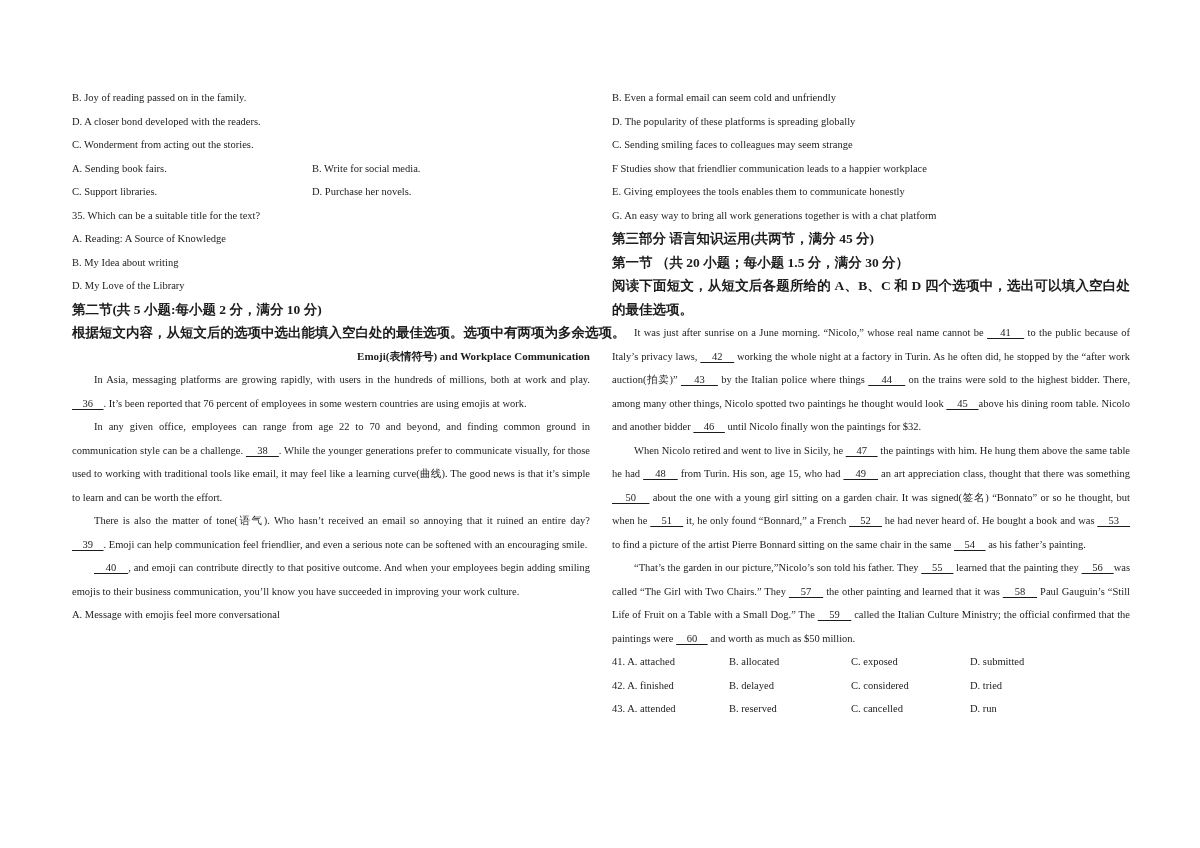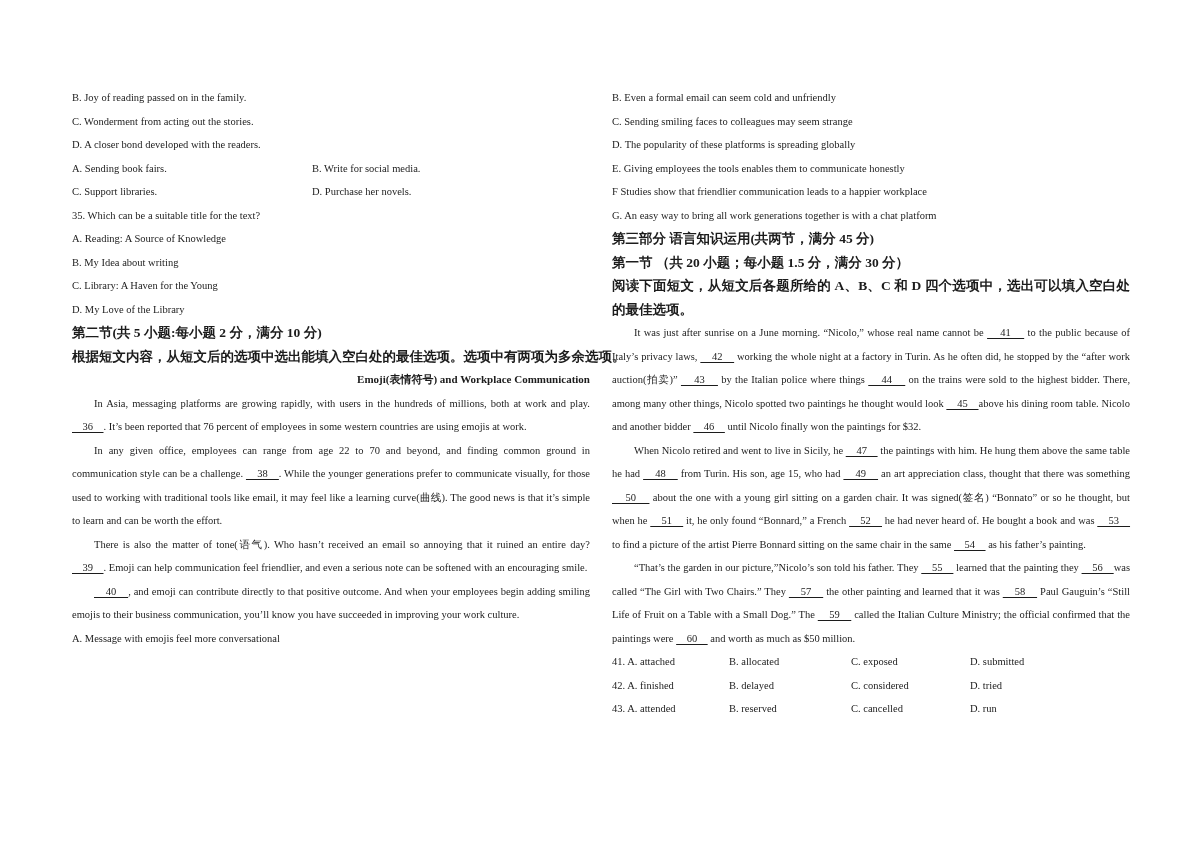--- a/index.html
+++ b/index.html
@@ -59,57 +59,56 @@
     margin-top: 8px;
   }
 </style>
 </head>
 <body>
 
 <div class="page">
 
   <div class="col">
     <div class="line">B. Joy of reading passed on in the family.</div>
+    <div class="line">D. A closer bond developed with the readers.</div>
     <div class="line">C. Wonderment from acting out the stories.</div>
-    <div class="line">D. A closer bond developed with the readers.</div>
 
     <div class="two-col">
       <span class="line">A. Sending book fairs.</span>
       <span class="line">B. Write for social media.</span>
     </div>
     <div class="two-col">
       <span class="line">C. Support libraries.</span>
       <span class="line">D. Purchase her novels.</span>
     </div>
 
     <div class="line">35. Which can be a suitable title for the text?</div>
     <div class="line">A. Reading: A Source of Knowledge</div>
     <div class="line">B. My Idea about writing</div>
-    <div class="line">C. Library: A Haven for the Young</div>
     <div class="line">D. My Love of the Library</div>
 
     <div class="cn-bold">第二节(共 5 小题:每小题 2 分，满分 10 分)</div>
     <div class="cn-bold">根据短文内容，从短文后的选项中选出能填入空白处的最佳选项。选项中有两项为多余选项。</div>
 
     <div class="passage-title">Emoji(表情符号) and Workplace Communication</div>
 
     <p class="para">In Asia, messaging platforms are growing rapidly, with users in the hundreds of millions, both at work and play. <span class="blank">&nbsp;&nbsp;&nbsp;&nbsp;36&nbsp;&nbsp;&nbsp;&nbsp;</span>. It’s been reported that 76 percent of employees in some western countries are using emojis at work.</p>
     <p class="para">In any given office, employees can range from age 22 to 70 and beyond, and finding common ground in communication style can be a challenge. <span class="blank">&nbsp;&nbsp;&nbsp;&nbsp;38&nbsp;&nbsp;&nbsp;&nbsp;</span>. While the younger generations prefer to communicate visually, for those used to working with traditional tools like email, it may feel like a learning curve(曲线). The good news is that it’s simple to learn and can be worth the effort.</p>
     <p class="para">There is also the matter of tone(语气). Who hasn’t received an email so annoying that it ruined an entire day? <span class="blank">&nbsp;&nbsp;&nbsp;&nbsp;39&nbsp;&nbsp;&nbsp;&nbsp;</span>. Emoji can help communication feel friendlier, and even a serious note can be softened with an encouraging smile.</p>
     <p class="para"><span class="blank">&nbsp;&nbsp;&nbsp;&nbsp;40&nbsp;&nbsp;&nbsp;&nbsp;</span>, and emoji can contribute directly to that positive outcome. And when your employees begin adding smiling emojis to their business communication, you’ll know you have succeeded in improving your work culture.</p>
 
     <div class="line">A. Message with emojis feel more conversational</div>
   </div>
 
   <div class="col">
     <div class="line">B. Even a formal email can seem cold and unfriendly</div>
+    <div class="line">D. The popularity of these platforms is spreading globally</div>
     <div class="line">C. Sending smiling faces to colleagues may seem strange</div>
-    <div class="line">D. The popularity of these platforms is spreading globally</div>
+    <div class="line">F Studies show that friendlier communication leads to a happier workplace</div>
     <div class="line">E. Giving employees the tools enables them to communicate honestly</div>
-    <div class="line">F Studies show that friendlier communication leads to a happier workplace</div>
     <div class="line">G. An easy way to bring all work generations together is with a chat platform</div>
 
     <div class="cn-bold">第三部分  语言知识运用(共两节，满分 45 分)</div>
     <div class="cn-bold">第一节 （共 20 小题；每小题 1.5 分，满分 30 分）</div>
     <div class="cn-wrap">阅读下面短文，从短文后各题所给的 A、B、C 和 D 四个选项中，选出可以填入空白处的最佳选项。</div>
 
     <p class="para">It was just after sunrise on a June morning. “Nicolo,” whose real name cannot be <span class="blank">&nbsp;&nbsp;&nbsp;&nbsp;41&nbsp;&nbsp;&nbsp;&nbsp;</span> to the public because of Italy’s privacy laws, <span class="blank">&nbsp;&nbsp;&nbsp;&nbsp;42&nbsp;&nbsp;&nbsp;&nbsp;</span> working the whole night at a factory in Turin. As he often did, he stopped by the “after work auction(拍卖)” <span class="blank">&nbsp;&nbsp;&nbsp;&nbsp;43&nbsp;&nbsp;&nbsp;&nbsp;</span> by the Italian police where things <span class="blank">&nbsp;&nbsp;&nbsp;&nbsp;44&nbsp;&nbsp;&nbsp;&nbsp;</span> on the trains were sold to the highest bidder. There, among many other things, Nicolo spotted two paintings he thought would look <span class="blank">&nbsp;&nbsp;&nbsp;&nbsp;45&nbsp;&nbsp;&nbsp;&nbsp;</span>above his dining room table. Nicolo and another bidder <span class="blank">&nbsp;&nbsp;&nbsp;&nbsp;46&nbsp;&nbsp;&nbsp;&nbsp;</span> until Nicolo finally won the paintings for $32.</p>
     <p class="para">When Nicolo retired and went to live in Sicily, he <span class="blank">&nbsp;&nbsp;&nbsp;&nbsp;47&nbsp;&nbsp;&nbsp;&nbsp;</span> the paintings with him. He hung them above the same table he had <span class="blank">&nbsp;&nbsp;&nbsp;&nbsp;48&nbsp;&nbsp;&nbsp;&nbsp;</span> from Turin. His son, age 15, who had <span class="blank">&nbsp;&nbsp;&nbsp;&nbsp;49&nbsp;&nbsp;&nbsp;&nbsp;</span> an art appreciation class, thought that there was something <span class="blank">&nbsp;&nbsp;&nbsp;&nbsp;50&nbsp;&nbsp;&nbsp;&nbsp;</span> about the one with a young girl sitting on a garden chair. It was signed(签名) “Bonnato” or so he thought, but when he <span class="blank">&nbsp;&nbsp;&nbsp;&nbsp;51&nbsp;&nbsp;&nbsp;&nbsp;</span> it, he only found “Bonnard,” a French <span class="blank">&nbsp;&nbsp;&nbsp;&nbsp;52&nbsp;&nbsp;&nbsp;&nbsp;</span> he had never heard of. He bought a book and was <span class="blank">&nbsp;&nbsp;&nbsp;&nbsp;53&nbsp;&nbsp;&nbsp;&nbsp;</span> to find a picture of the artist Pierre Bonnard sitting on the same chair in the same <span class="blank">&nbsp;&nbsp;&nbsp;&nbsp;54&nbsp;&nbsp;&nbsp;&nbsp;</span> as his father’s painting.</p>
     <p class="para">“That’s the garden in our picture,”Nicolo’s son told his father. They <span class="blank">&nbsp;&nbsp;&nbsp;&nbsp;55&nbsp;&nbsp;&nbsp;&nbsp;</span> learned that the painting they <span class="blank">&nbsp;&nbsp;&nbsp;&nbsp;56&nbsp;&nbsp;&nbsp;&nbsp;</span>was called “The Girl with Two Chairs.” They <span class="blank">&nbsp;&nbsp;&nbsp;&nbsp;57&nbsp;&nbsp;&nbsp;&nbsp;</span> the other painting and learned that it was <span class="blank">&nbsp;&nbsp;&nbsp;&nbsp;58&nbsp;&nbsp;&nbsp;&nbsp;</span> Paul Gauguin’s “Still Life of Fruit on a Table with a Small Dog.” The <span class="blank">&nbsp;&nbsp;&nbsp;&nbsp;59&nbsp;&nbsp;&nbsp;&nbsp;</span> called the Italian Culture Ministry; the official confirmed that the paintings were <span class="blank">&nbsp;&nbsp;&nbsp;&nbsp;60&nbsp;&nbsp;&nbsp;&nbsp;</span> and worth as much as $50 million.</p>
 

